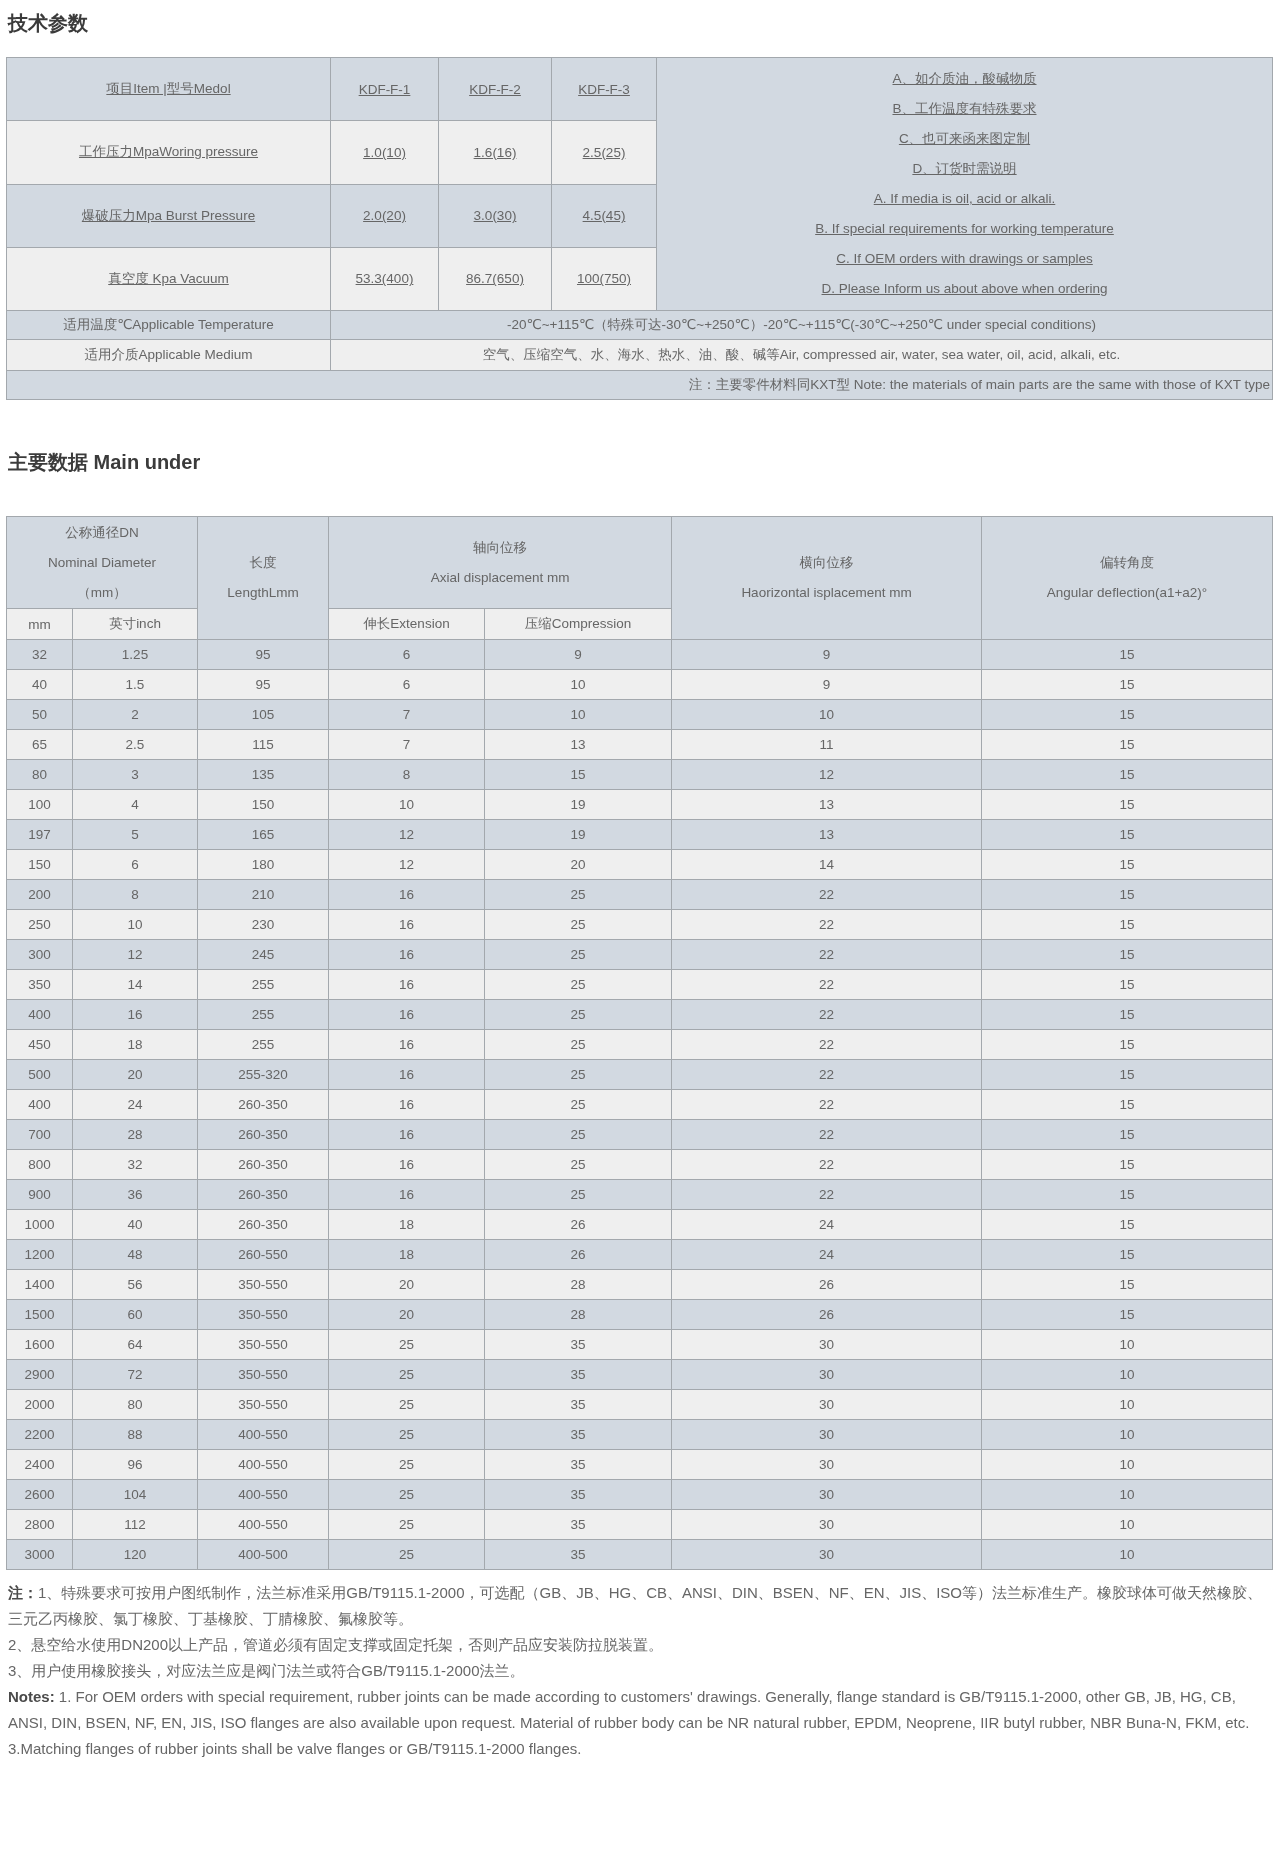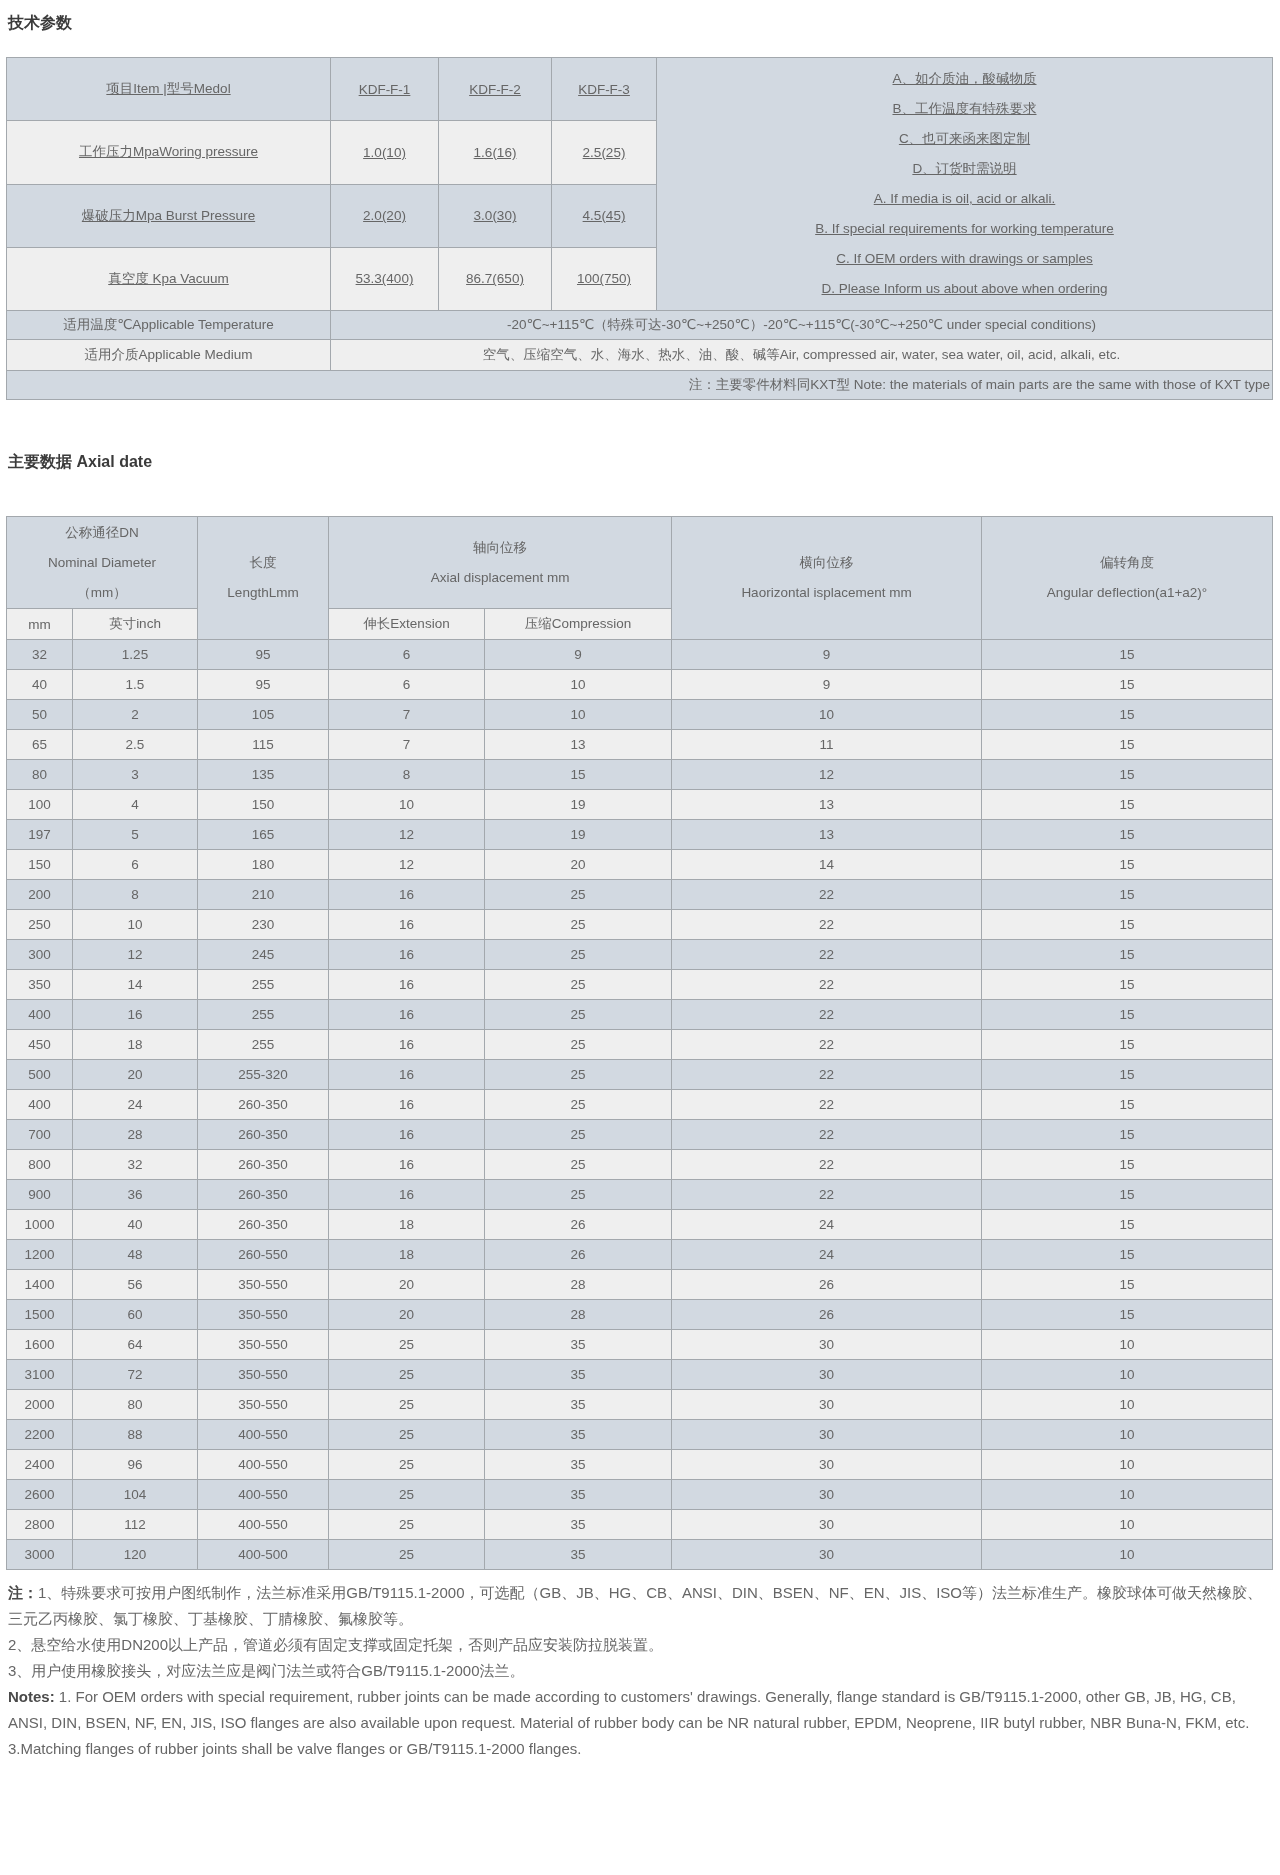--- a/index.html
+++ b/index.html
@@ -12,21 +12,21 @@
   *{box-sizing:border-box;}
   html,body{margin:0;padding:0;background:#ffffff;}
   body{
     width:1280px;
     min-height:1875px;
     font-family:"Liberation Sans","DejaVu Sans",sans-serif;
     color:var(--text);
   }
   .section-title{
     margin:12px 0 0 8px;
-    font-size:16px;
+    font-size:20px;
     line-height:22px;
     font-weight:bold;
     color:var(--title);
   }
   .section-title.second{margin-top:51px;}
   table{
     border-collapse:collapse;
     table-layout:fixed;
     width:1266px;
     margin-left:6px;
@@ -119,21 +119,21 @@
     <tr class="bg-light h32">
       <td>适用介质Applicable Medium</td>
       <td colspan="4">空气、压缩空气、水、海水、热水、油、酸、碱等Air, compressed air, water, sea water, oil, acid, alkali, etc.</td>
     </tr>
     <tr class="bg-blue h30">
       <td colspan="5" class="footnote-cell">注：主要零件材料同KXT型 Note: the materials of main parts are the same with those of KXT type</td>
     </tr>
   </tbody>
 </table>
 
-<h2 class="section-title second">主要数据 Axial date</h2>
+<h2 class="section-title second">主要数据 Main under</h2>
 
 <table class="main-table">
   <colgroup>
     <col style="width:66px">
       <col style="width:125px">
       <col style="width:131px">
       <col style="width:156px">
       <col style="width:187px">
       <col style="width:310px">
       <col style="width:291px">
@@ -380,21 +380,21 @@
       <tr class="bg-light">
         <td>1600</td>
         <td>64</td>
         <td>350-550</td>
         <td>25</td>
         <td>35</td>
         <td>30</td>
         <td>10</td>
       </tr>
       <tr class="bg-blue">
-        <td>3100</td>
+        <td>2900</td>
         <td>72</td>
         <td>350-550</td>
         <td>25</td>
         <td>35</td>
         <td>30</td>
         <td>10</td>
       </tr>
       <tr class="bg-light">
         <td>2000</td>
         <td>80</td>

